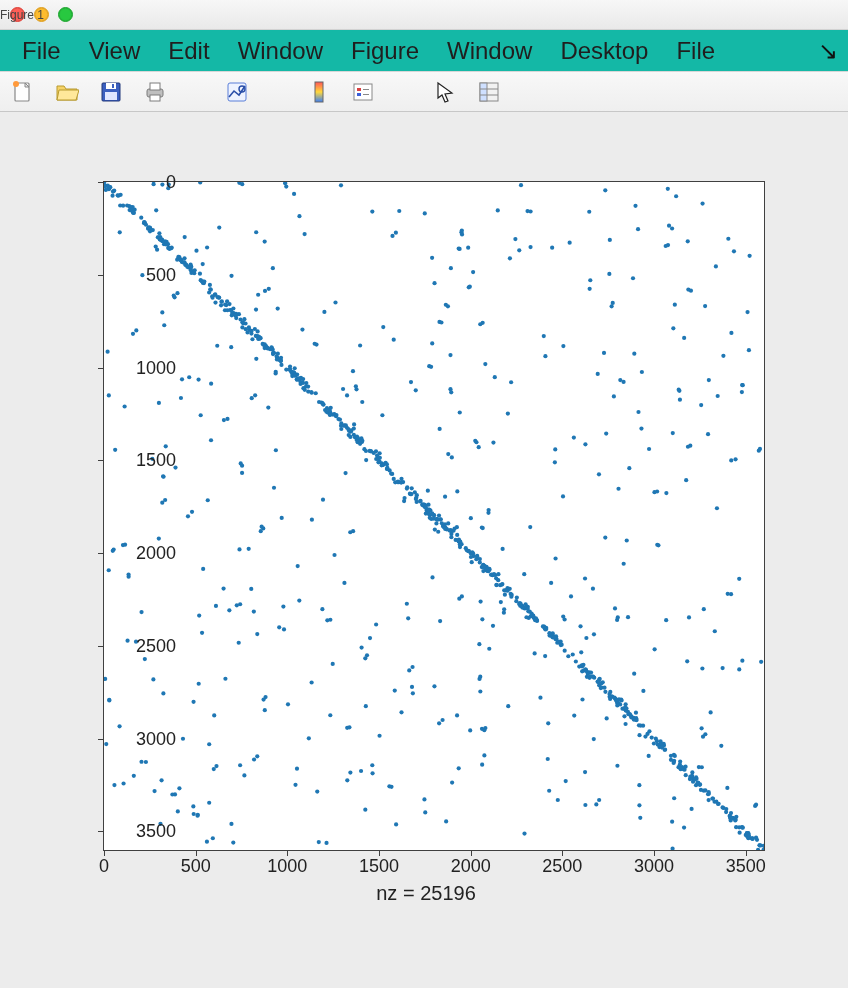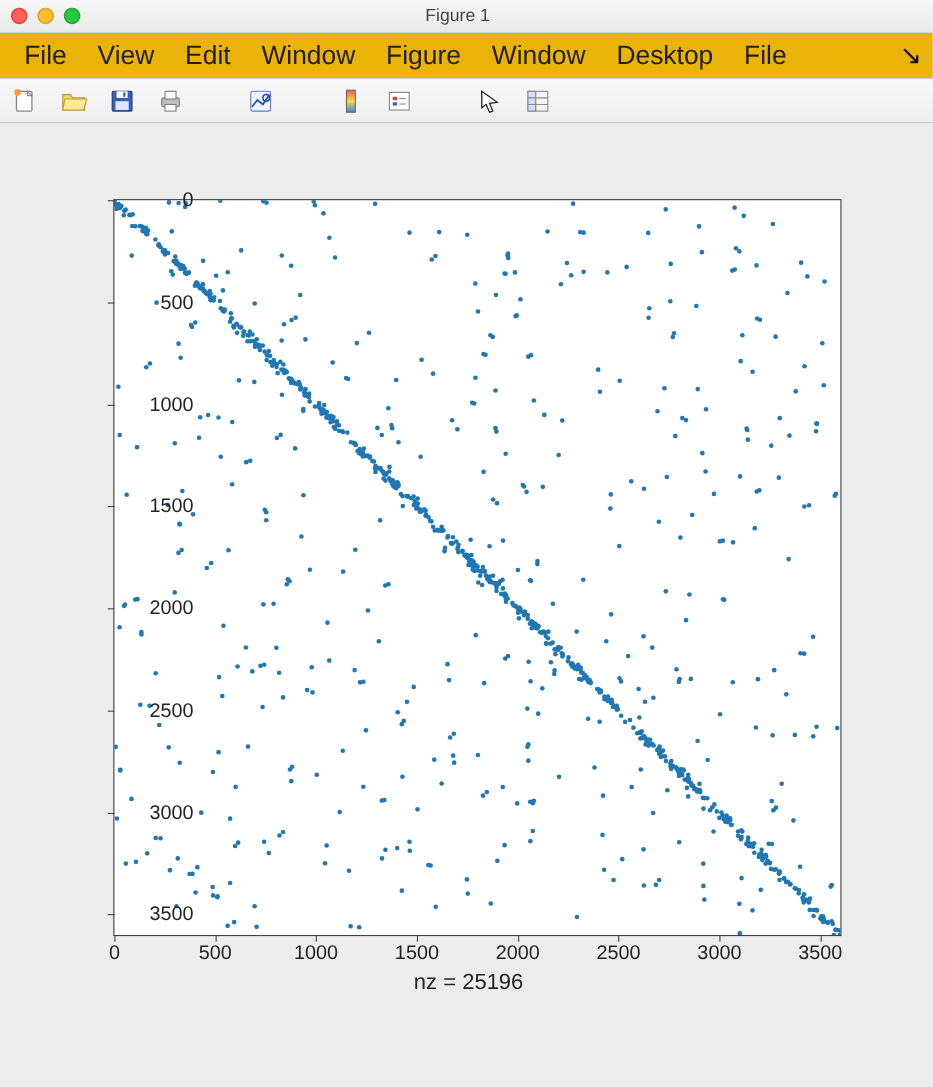--- a/index.html
+++ b/index.html
@@ -34,30 +34,29 @@
     height: 13px;
     border-radius: 50%;
     box-shadow: inset 0 0 1px rgba(0,0,0,0.4);
   }
   #dot-red    { background: #ff5f57; border: 1px solid #e14138; }
   #dot-yellow { background: #febc2e; border: 1px solid #dfa023; }
   #dot-green  { background: #28c840; border: 1px solid #1fa52f; }
   #titlebar-title {
     position: absolute;
     left: 0; right: 16px;
-    text-align: center;
-    font-size: 16px;
+    font-size: 12px;
     color: #444;
     pointer-events: none;
   }
 
   
   #menubar {
     height: 42px;
-    background: #eab308;
+    background: #14b8a6;
     border-bottom: 1px solid #d7d7d7;
     display: flex;
     align-items: center;
     padding: 0 8px;
     gap: 0;
     box-sizing: border-box;
   }
   #menubar .menu-item {
     font-size: 24px;
     color: #201e1e;

